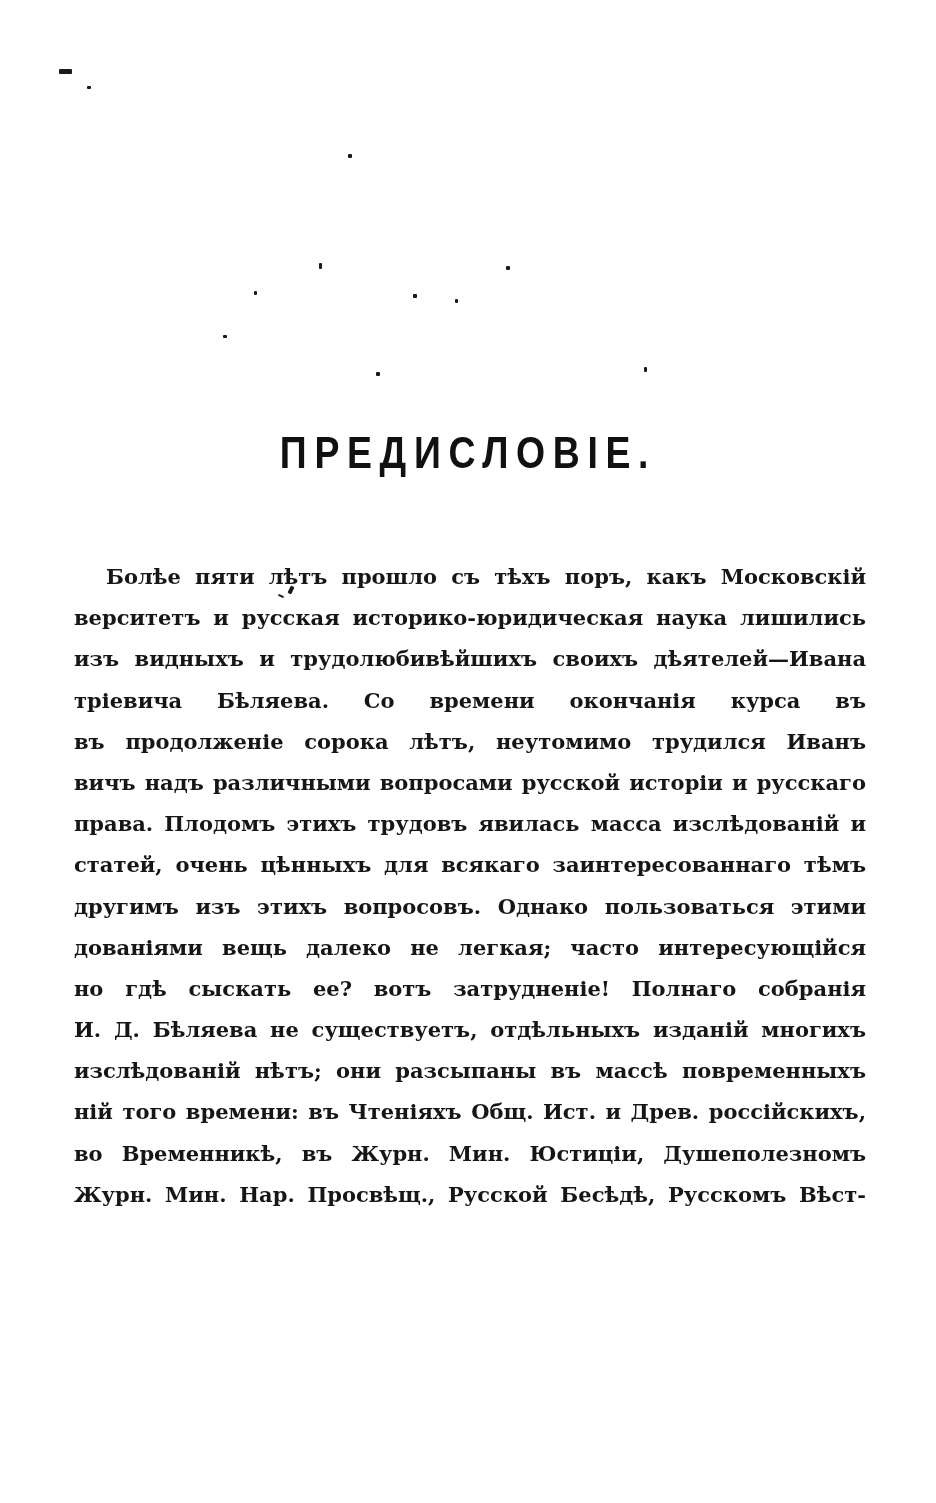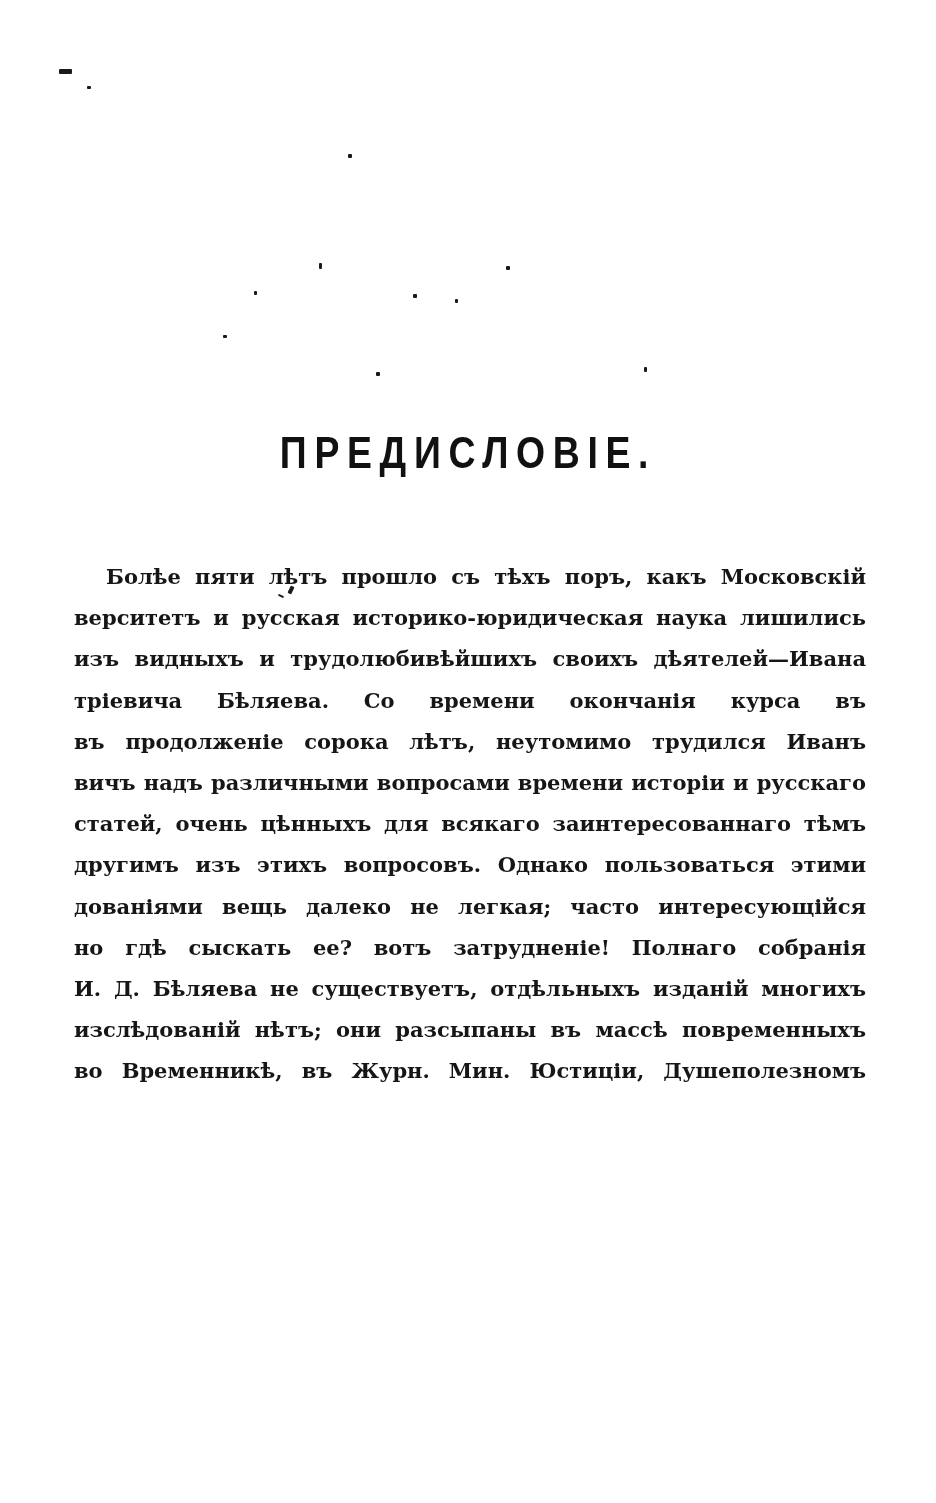--- a/index.html
+++ b/index.html
@@ -81,23 +81,26 @@
   <i class="speck" style="left:278px; top:595px; width:6px; height:2px; transform:rotate(25deg);"></i>
 
   <h1 class="page-title">ПРЕДИСЛОВІЕ.</h1>
 
   <div class="text-block">
     <p class="text-line first-line">Болѣе пяти лѣтъ прошло съ тѣхъ поръ, какъ Московскій Уни-</p>
     <p class="text-line">верситетъ и русская историко-юридическая наука лишились одного</p>
     <p class="text-line">изъ видныхъ и трудолюбивѣйшихъ своихъ дѣятелей—Ивана Дми-</p>
     <p class="text-line">тріевича Бѣляева. Со времени окончанія курса въ Университетѣ—</p>
     <p class="text-line">въ продолженіе сорока лѣтъ, неутомимо трудился Иванъ Дмитріе-</p>
-    <p class="text-line">вичъ надъ различными вопросами времени исторіи и русскаго</p>
+    <p class="text-line">вичъ надъ различными вопросами русской исторіи и русскаго</p>
+    <p class="text-line">права. Плодомъ этихъ трудовъ явилась масса изслѣдованій и</p>
     <p class="text-line">статей, очень цѣнныхъ для всякаго заинтересованнаго тѣмъ или</p>
     <p class="text-line">другимъ изъ этихъ вопросовъ. Однако пользоваться этими изслѣ-</p>
     <p class="text-line">дованіями вещь далеко не легкая; часто интересующійся знаетъ</p>
     <p class="text-line">но гдѣ сыскать ее? вотъ затрудненіе! Полнаго собранія сочиненій</p>
     <p class="text-line">И. Д. Бѣляева не существуетъ, отдѣльныхъ изданій многихъ его</p>
     <p class="text-line">изслѣдованій нѣтъ; они разсыпаны въ массѣ повременныхъ изда-</p>
+    <p class="text-line">ній того времени: въ Чтеніяхъ Общ. Ист. и Древ. россійскихъ,</p>
     <p class="text-line">во Временникѣ, въ Журн. Мин. Юстиціи, Душеполезномъ Чтеніи,</p>
+    <p class="text-line">Журн. Мин. Нар. Просвѣщ., Русской Бесѣдѣ, Русскомъ Вѣст-</p>
   </div>
 
 </div>
 
 </body></html>

